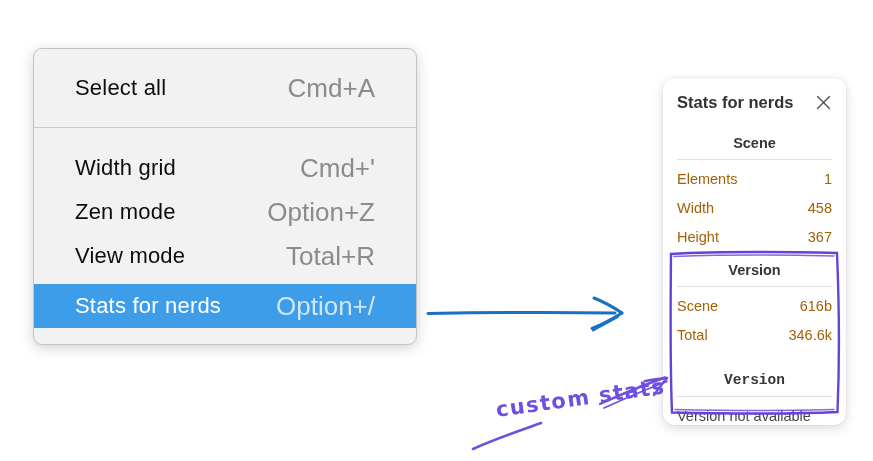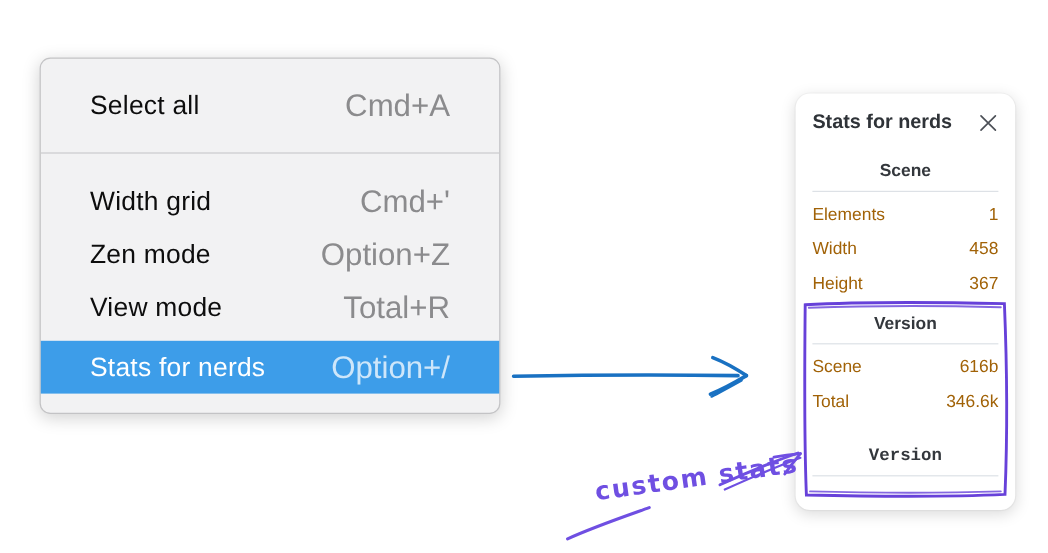--- a/index.html
+++ b/index.html
@@ -132,20 +132,21 @@
       <span class="stat-label">Scene</span>
       <span class="stat-value">616b</span>
     </div>
     <div class="stat-row">
       <span class="stat-label">Total</span>
       <span class="stat-value">346.6k</span>
     </div>
 
     <div class="sec-heading h-version">Version</div>
     <hr class="sec-hr">
+    <div class="note-row">Version not available</div>
   </div>
 
   <svg class="svg-abs violet-rect" width="182" height="176" viewBox="0 0 182 176">
     <path d="M6,8 C 50,5.5 125,6 172,7 C 174,55 174.5,118 172.5,166 C 118,168.5 52,167.5 7,166.5 C 5,118 5.5,58 6,8 Z" fill="none" stroke="currentColor" stroke-width="2.4" stroke-linecap="round"></path>
     <path d="M9,10.5 C 65,8.5 130,9 169,10" fill="none" stroke="currentColor" stroke-width="1.6" stroke-linecap="round" opacity="0.8"></path>
     <path d="M10,163.5 C 70,165 135,164.5 169,163.5" fill="none" stroke="currentColor" stroke-width="1.6" stroke-linecap="round" opacity="0.8"></path>
   </svg>
 
   <svg class="svg-abs annot-arrow" width="240" height="92" viewBox="0 0 240 92">
     <path d="M18,81 C 40,71 65,62.5 86,55" fill="none" stroke="currentColor" stroke-width="2.6" stroke-linecap="round"></path>

